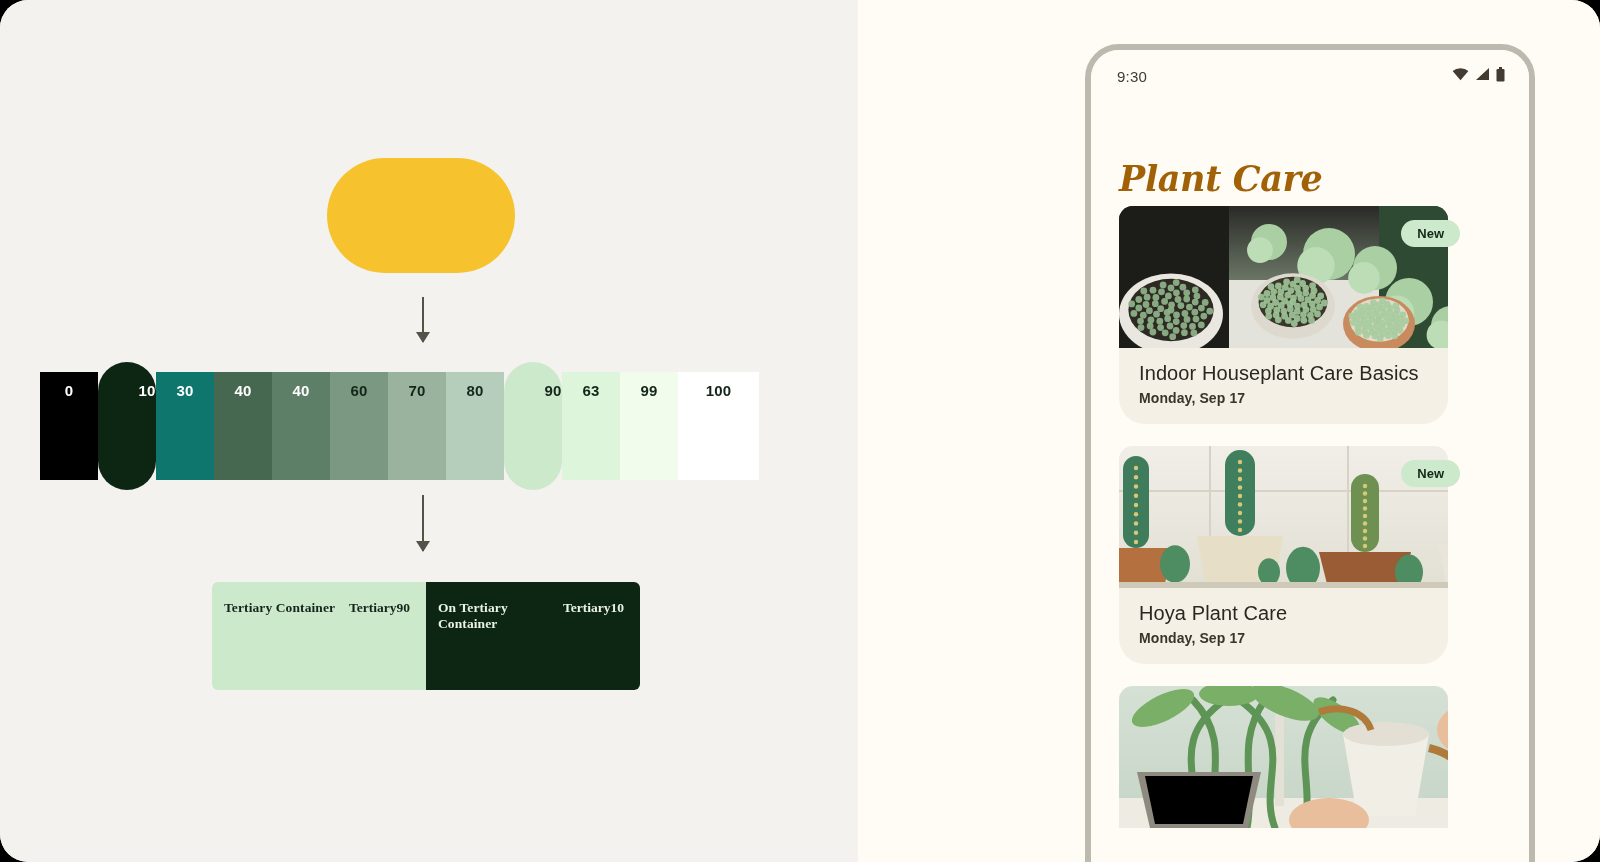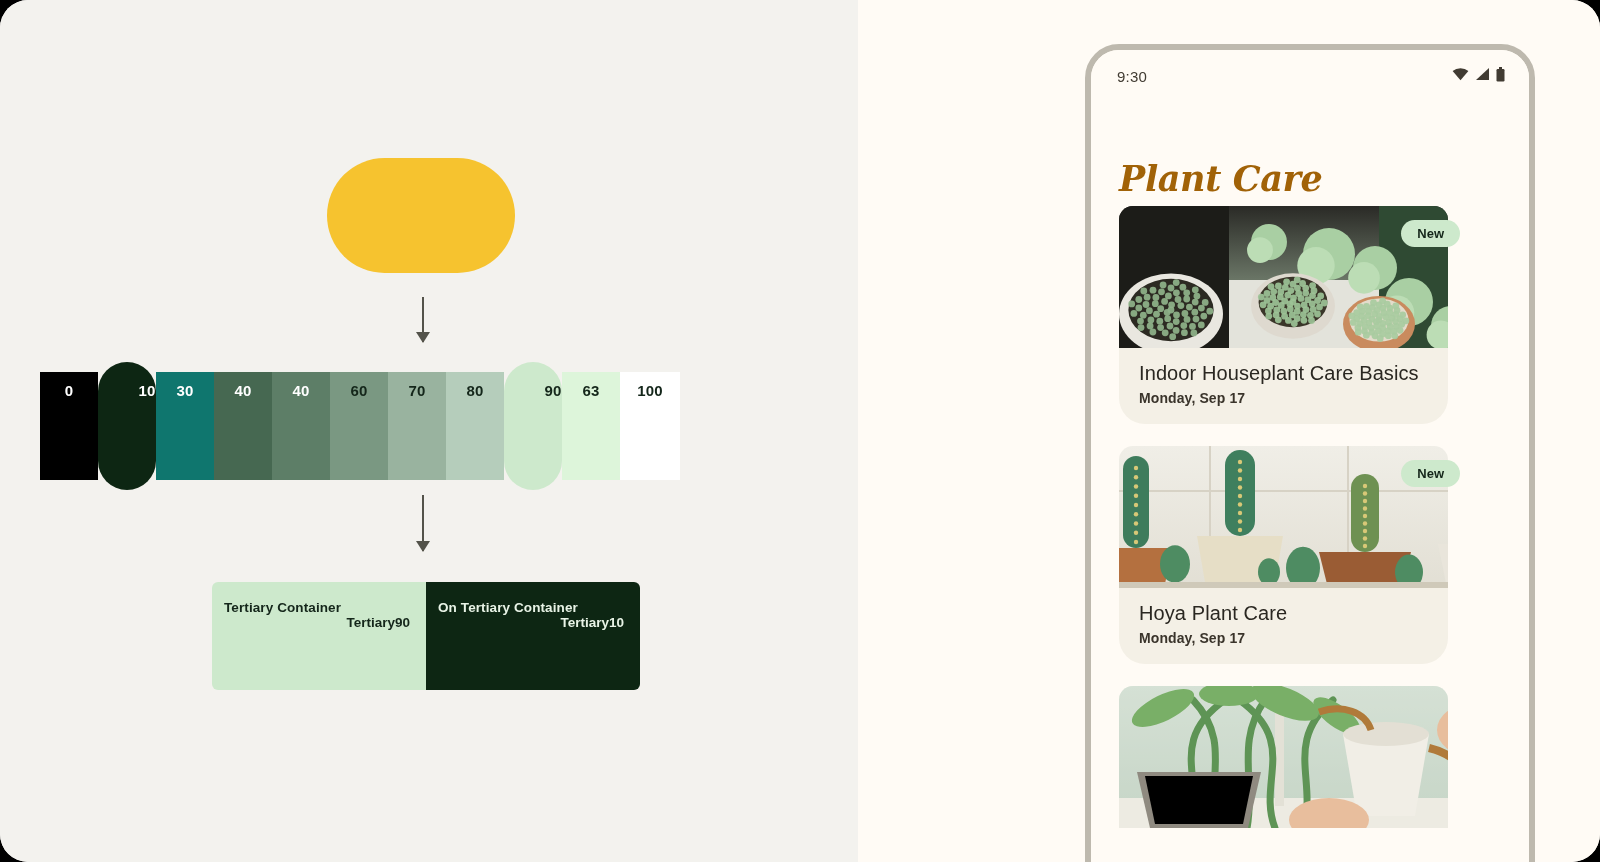--- a/index.html
+++ b/index.html
@@ -93,21 +93,23 @@
     display: flex;
     border-radius: 6px;
     overflow: hidden;
   }
   .role-card {
     flex: 1;
     position: relative;
     box-sizing: border-box;
     padding: 18px 16px 14px 12px;
     display: flex;
-    flex-direction: column;
+    flex-direction: row;
+    justify-content: space-between;
+    font-family: Liberation Serif, serif;
   }
   .role-card .role-title {
     font-size: 13.5px;
     font-weight: 700;
     letter-spacing: 0.1px;
   }
   .role-card .role-tone {
     font-size: 13.5px;
     font-weight: 700;
     text-align: right;
@@ -253,21 +255,24 @@
         </div>
         <div class="tone" style="background: rgb(181, 205, 187); color: rgb(20, 38, 26); width: 58px;">
           <span>80</span>
         </div>
         <div class="tone pill" style="background: rgb(205, 233, 204); color: rgb(20, 38, 26); width: 58px;">
           <span>90</span>
         </div>
         <div class="tone" style="background: rgb(221, 245, 218); color: rgb(20, 38, 26); width: 58px;">
           <span>63</span>
         </div>
-        <div class="tone" style="background: rgb(255, 255, 255); color: rgb(20, 38, 26); width: 60px;">
+        <div class="tone" style="background: rgb(242, 252, 236); color: rgb(20, 38, 26); width: 58px;">
+          <span>99</span>
+        </div>
+        <div class="tone" style="background: rgb(255, 255, 255); color: rgb(20, 38, 26); width: 81px;">
           <span>100</span>
         </div>
       </div>
 
     <div class="arrow" id="arrow-bot">
       <span class="head"></span>
     </div>
 
     <div id="role-cards">
         <div class="role-card" style="background: rgb(205, 233, 204); color: rgb(20, 38, 26);">

